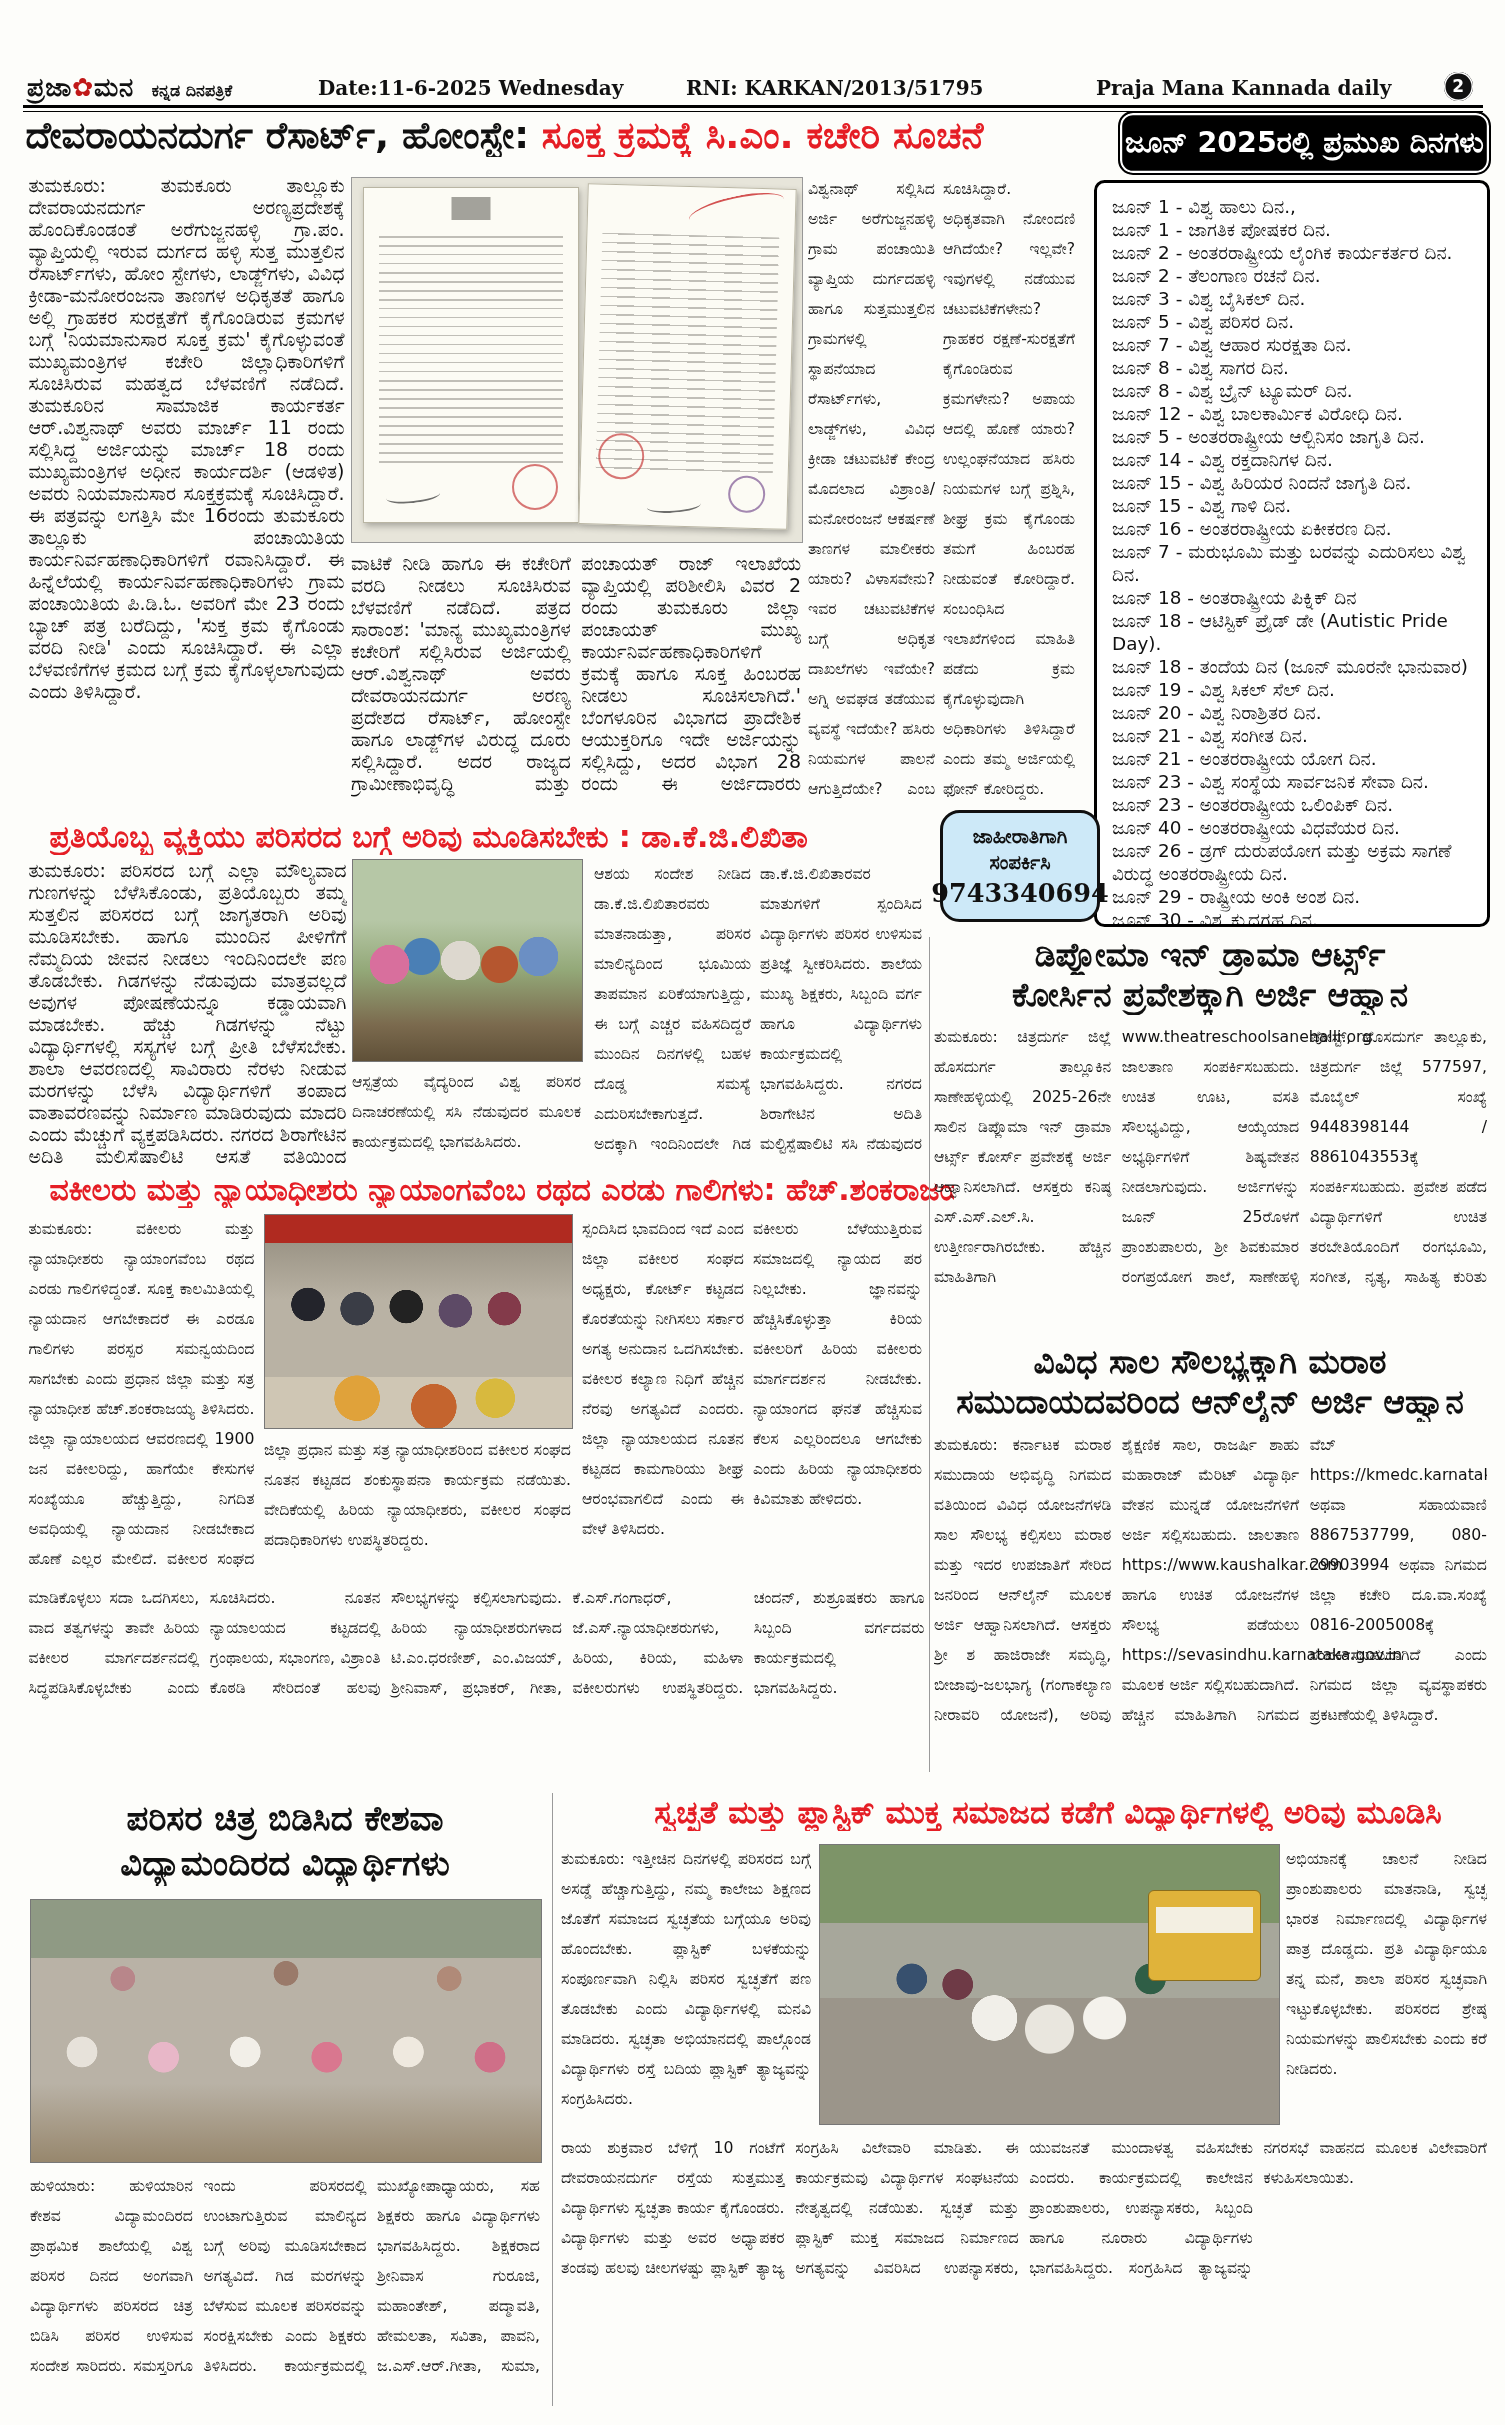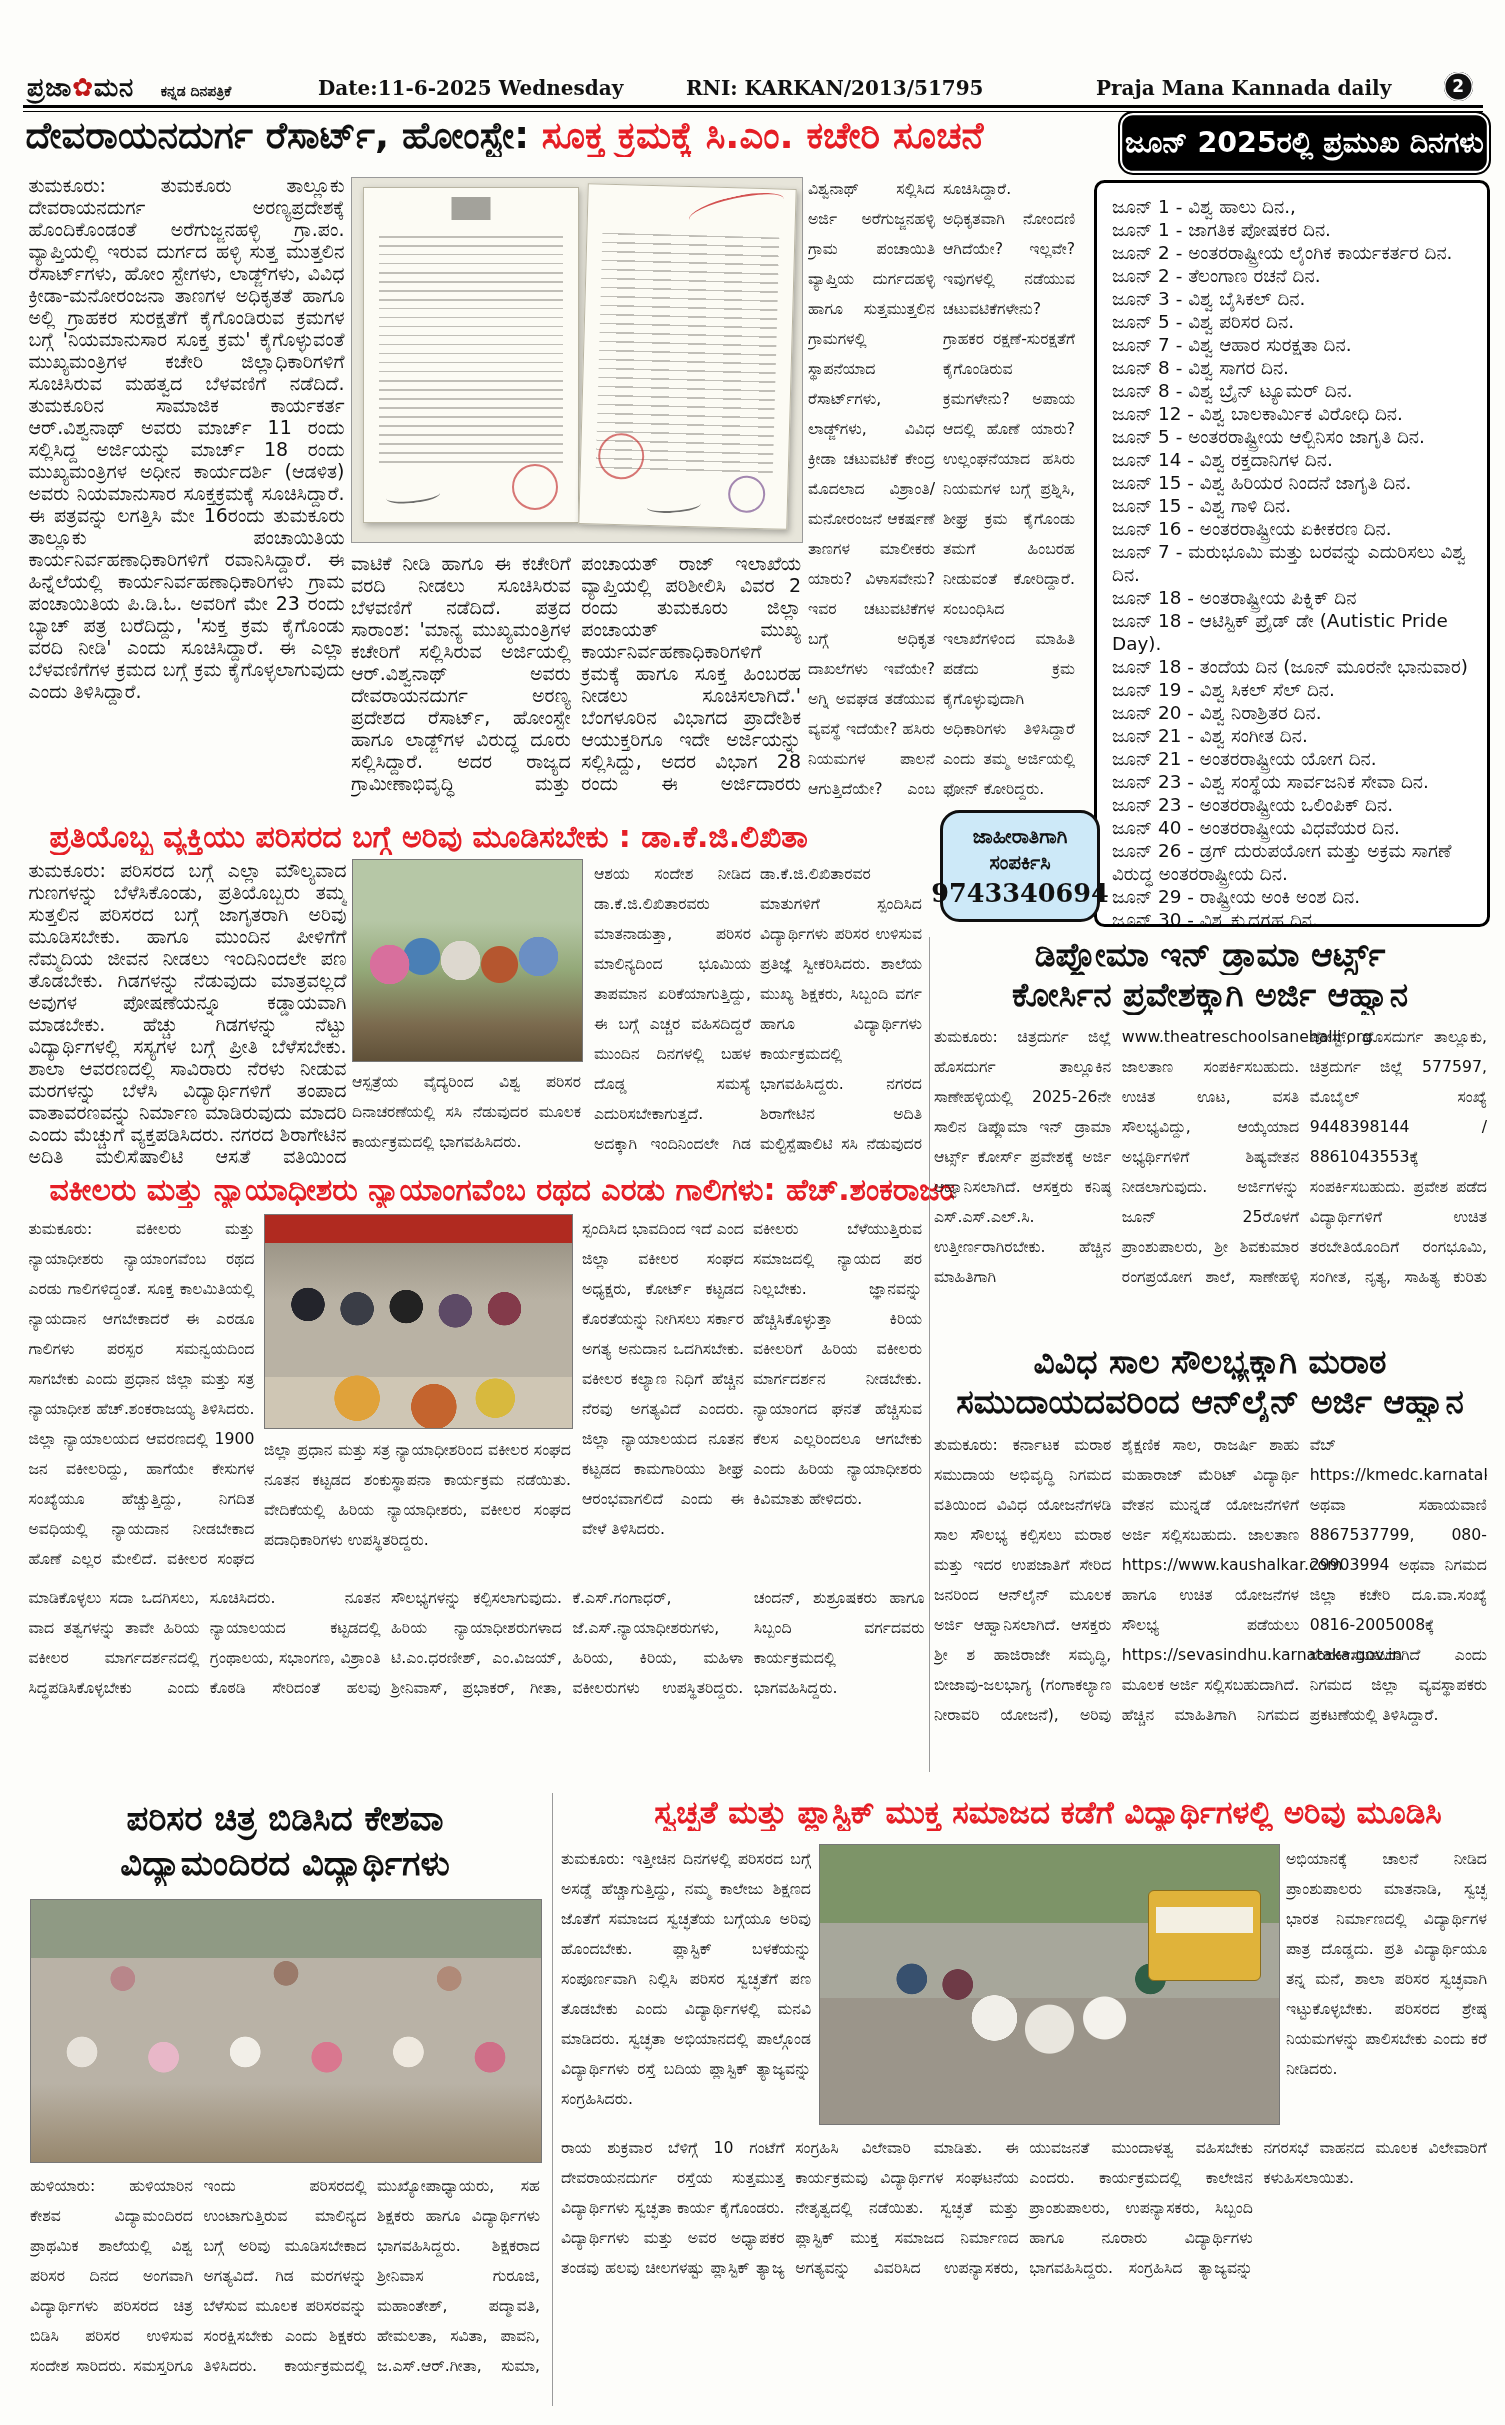--- a/index.html
+++ b/index.html
@@ -2,21 +2,21 @@
 <html lang="kn" style="font-size:12px"><head>
 <meta charset="utf-8">
 <style>
   html,body{margin:0;padding:0;background:#888;}
   #paper{position:relative;width:1505px;height:2426px;background:#fdfdfa;color:#111;
          font-family:"DejaVu Sans",sans-serif;overflow:hidden;}
   .abs{position:absolute;}
   
   .mast-logo{font-weight:bold;font-size:25.5px;letter-spacing:0.7px;}
   .mast-logo .red{color:#c01818;}
-  .mast-tag{font-size:14px;font-weight:bold;margin-left:23px;}
+  .mast-tag{font-size:16px;font-weight:bold;margin-left:14px;}
   .mast-date,.mast-rni,.mast-name{font-family:"DejaVu Serif",serif;font-weight:bold;font-size:20px;white-space:nowrap;}
   .page-circle{width:28.5px;height:28.5px;border-radius:50%;background:#111;color:#fff;display:flex;
                align-items:center;justify-content:center;font-size:17px;font-weight:bold;
                box-shadow:inset 0 0 0 1.5px #fff, inset 0 0 0 3px #111;}
   .head-rule{border-top:3.7px solid #000;border-bottom:1.5px solid #000;height:3px;}
   
   .h1{font-size:37px;font-weight:bold;white-space:nowrap;overflow:hidden;}
   .h1 .red{color:#e51e25;}
   .h-red{color:#e51e25;font-size:30px;font-weight:bold;white-space:nowrap;overflow:hidden;margin-left:24px;}
   .h-center{text-align:center;}

